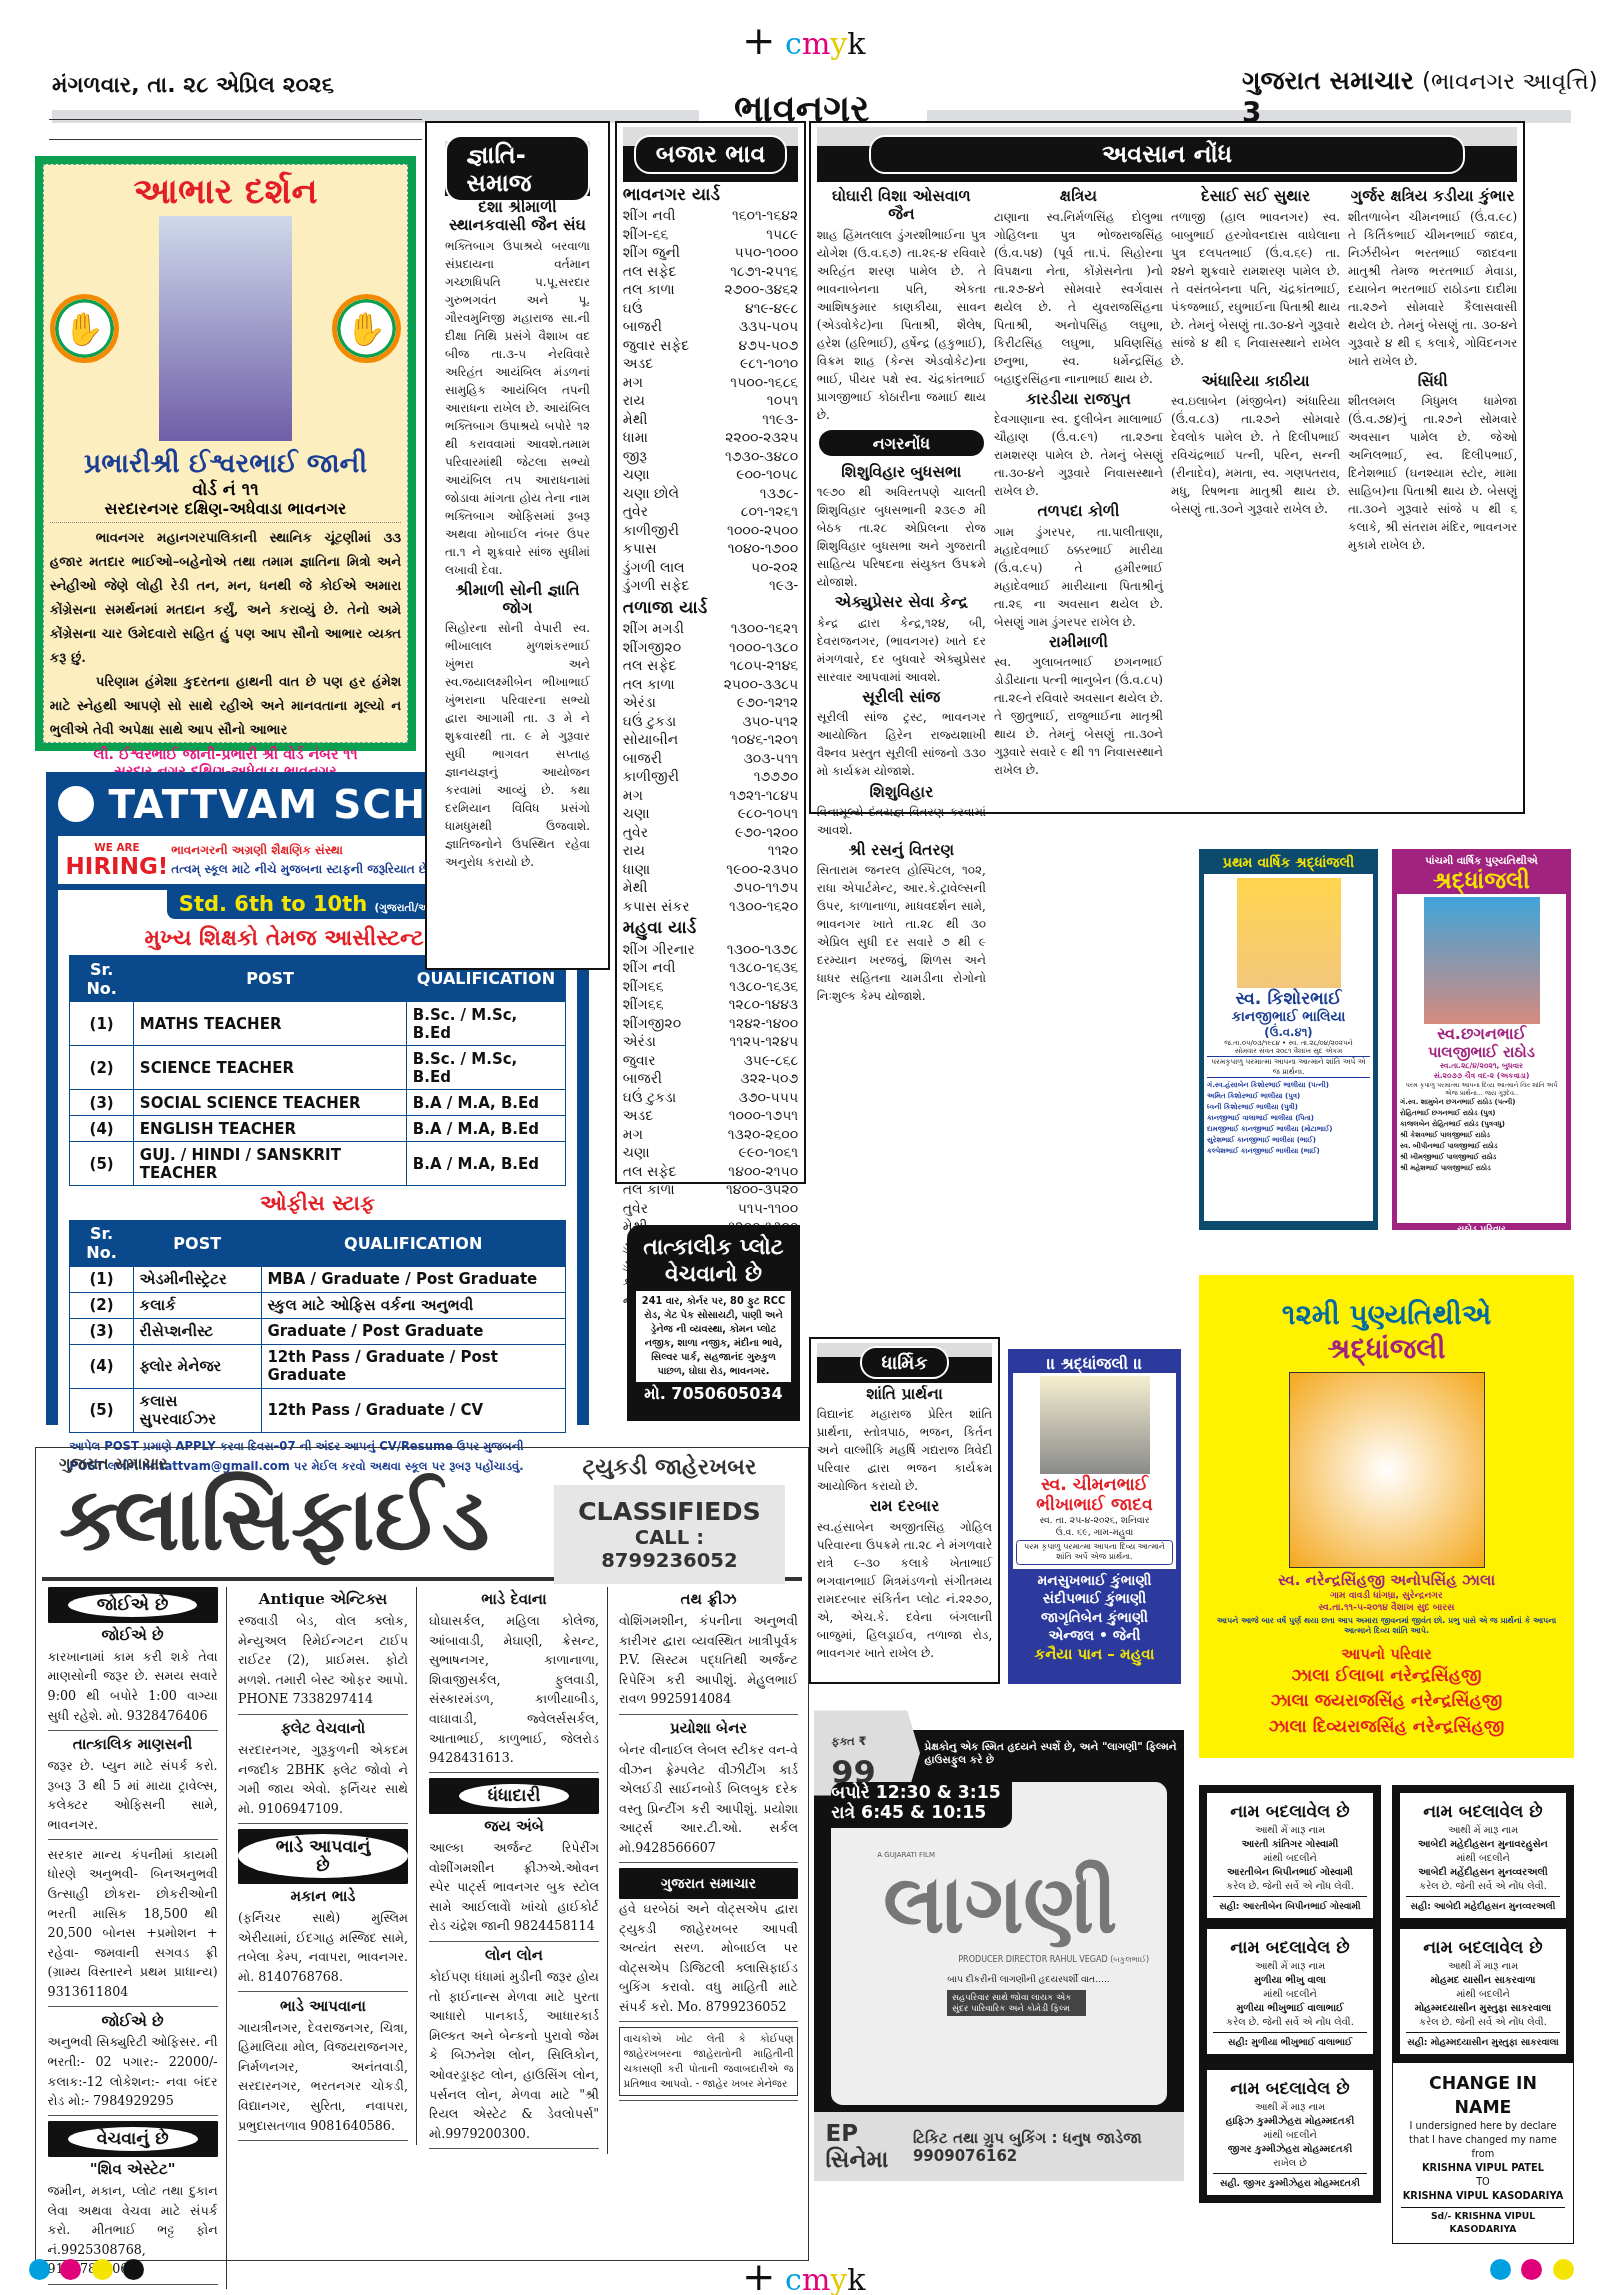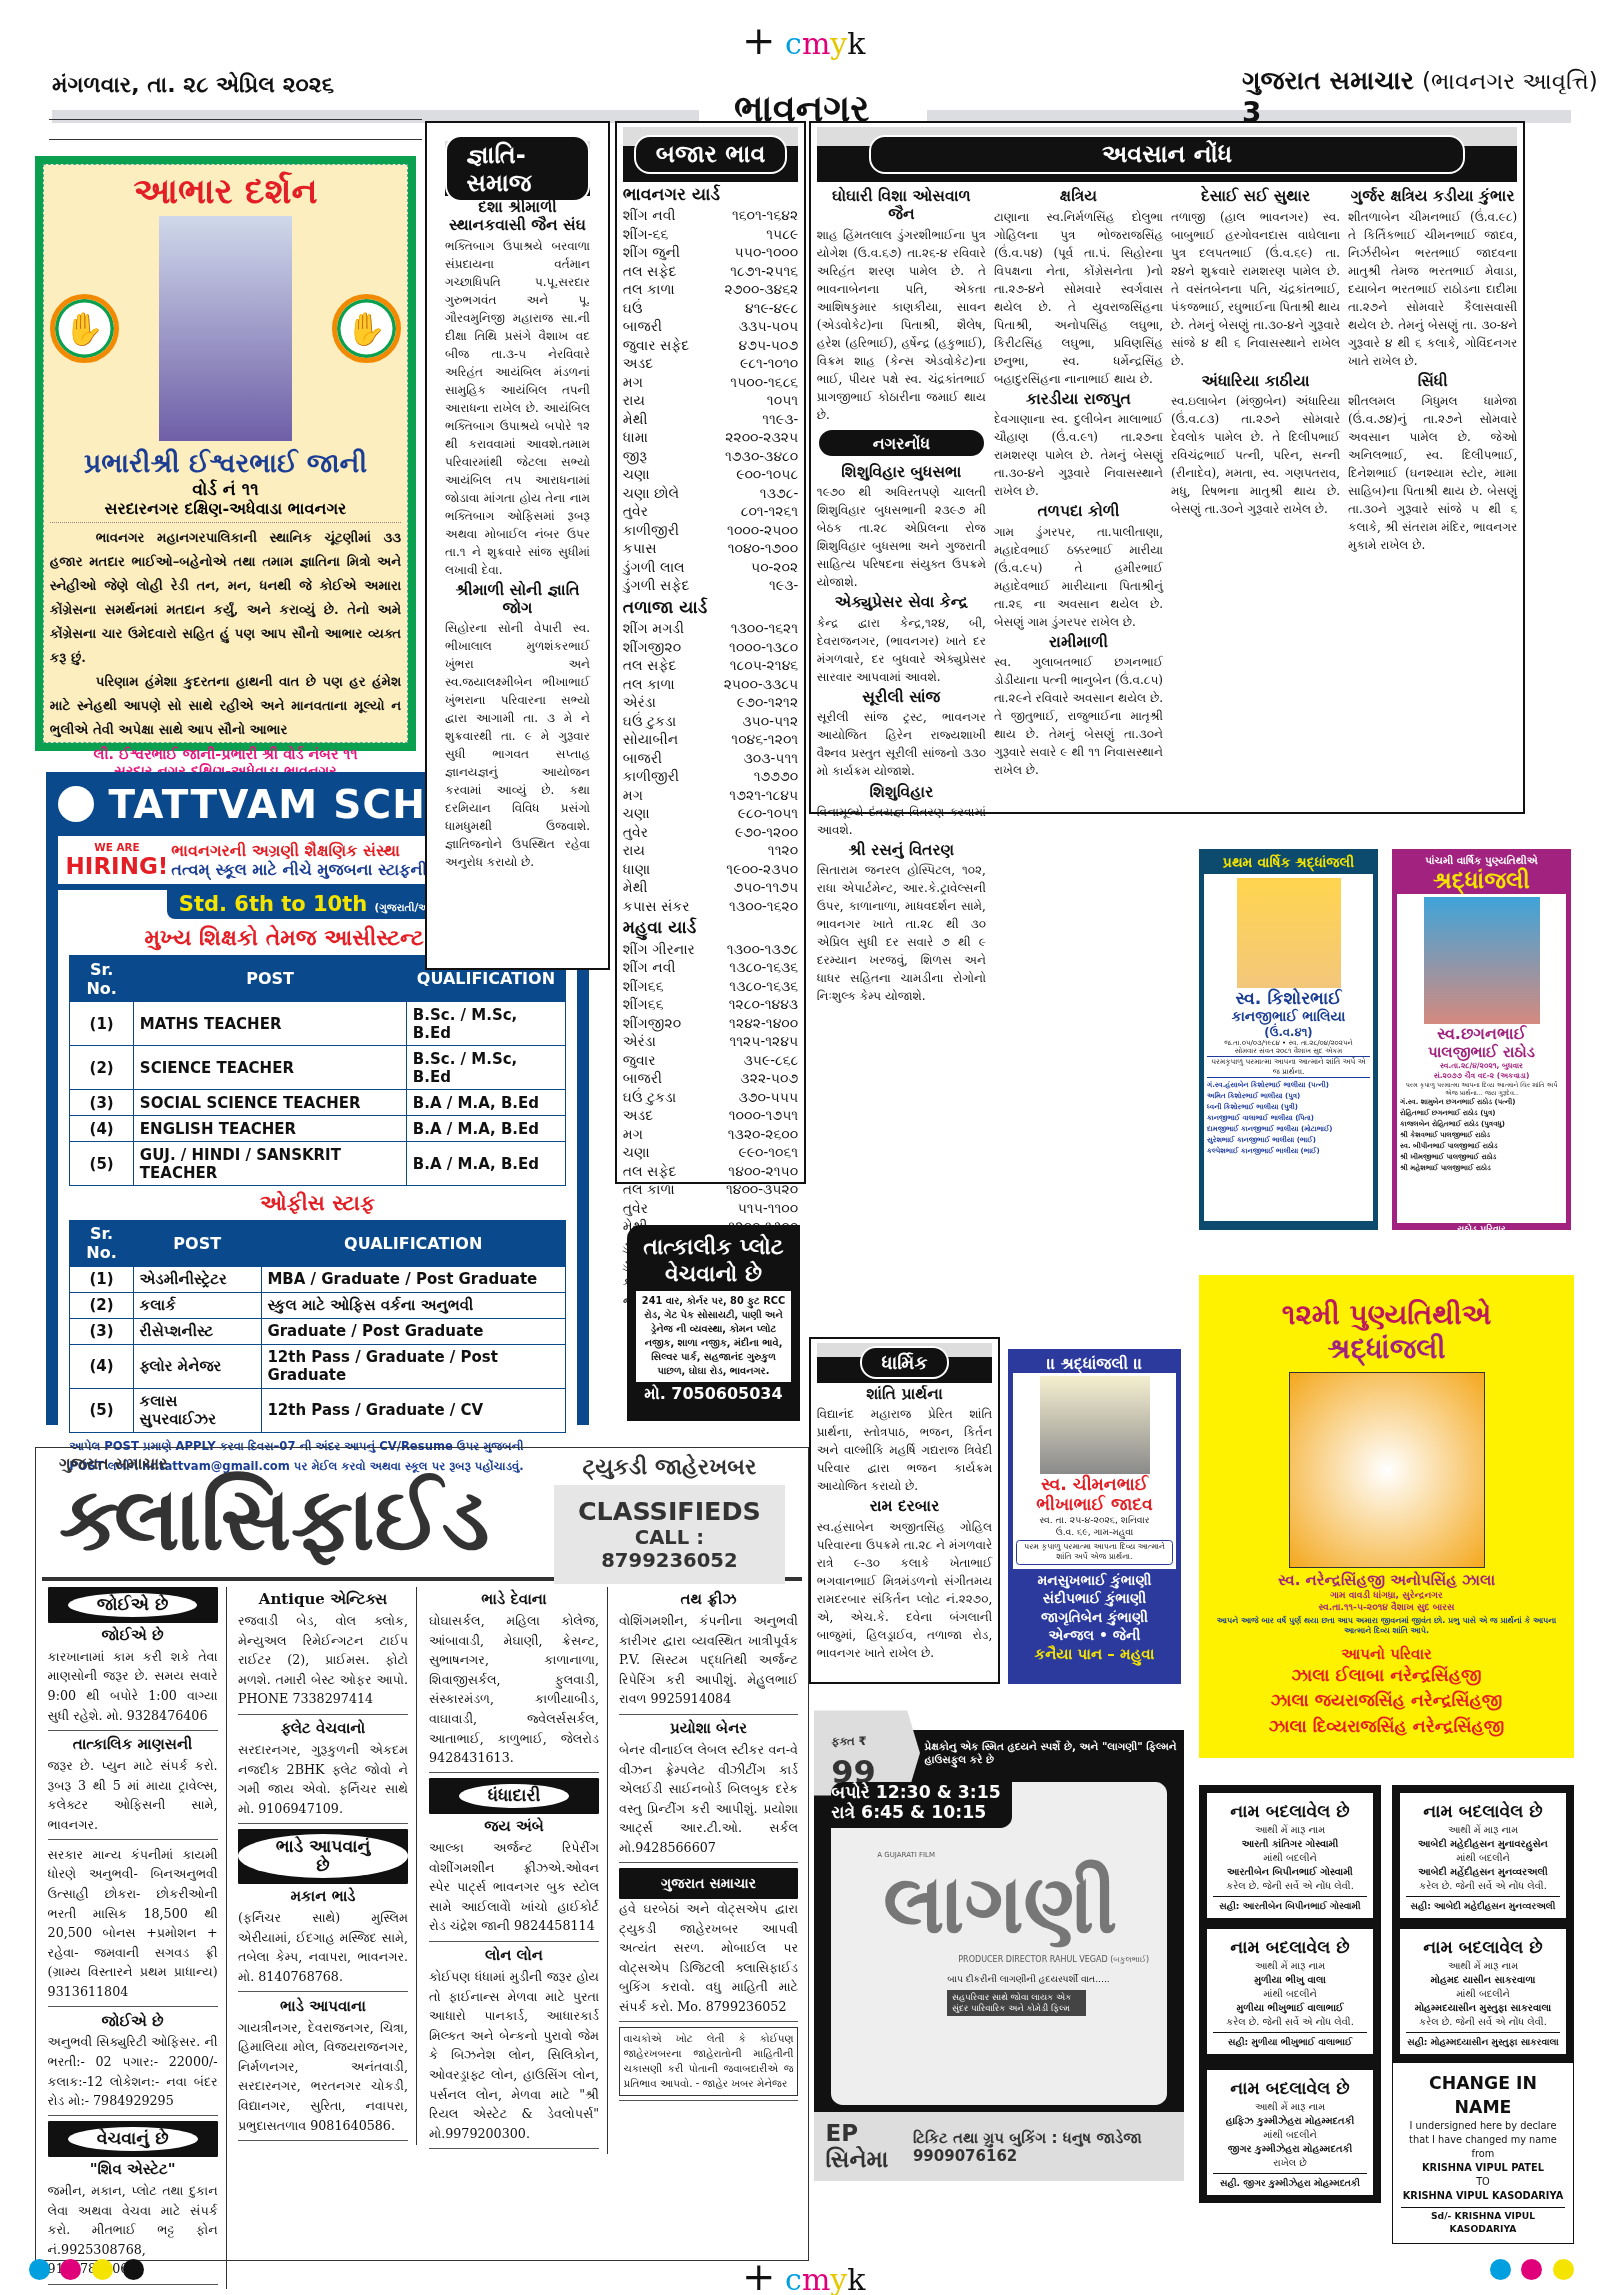--- a/index.html
+++ b/index.html
@@ -84,21 +84,21 @@
 <div class="abs tattvam">
   <div style="display:flex;align-items:center;height:64px;color:#fff">
     <div style="width:36px;height:36px;border-radius:50%;background:#fff;margin-right:15px"></div>
     <div style="font-size:39px;font-weight:bold;letter-spacing:1.2px">TATTVAM SCHOOL</div>
   </div>
   <div style="background:#fff;padding:4.6px 8px;display:flex;align-items:center">
     <div style="color:#e31e24;font-weight:bold;text-align:center;margin-right:3px">
       <div style="font-size:10.4px">WE ARE</div>
       <div style="font-size:23px">HIRING!</div>
     </div>
-    <div style="font-weight:bold;font-size:16px;line-height:19.6px">
+    <div style="font-weight:bold;font-size:12px;line-height:19.6px">
       <div style="color:#e31e24">ભાવનગરની અગ્રણી શૈક્ષણિક સંસ્થા</div>
       <div style="color:#1b3e94">તત્વમ્ સ્કૂલ માટે નીચે મુજબના સ્ટાફની જરૂરિયાત છે</div>
     </div>
   </div>
   <div style="background:#fff;margin-top:5.8px;padding:0 11.6px 8px">
     <div style="background:#0a4a8c;color:#f5e400;font-weight:bold;font-size:21px;padding:2.3px 11.6px;margin-left:98px;border-radius:0 0 0 8px">
       <span>Std. 6th to 10th</span>
       <span style="font-size:10.4px;color:#fff">(ગુજરાતી/અંગ્રેજી માધ્યમ)</span>
     </div>
     <div class="red-t" style="font-size:22px;text-align:center;margin:5.8px 0">મુખ્ય શિક્ષકો તેમજ આસીસ્ટન્ટ શિક્ષકો</div>
@@ -553,21 +553,21 @@
         <div>શ્રી કેશવભાઈ પાલજીભાઈ રાઠોડ</div>
         <div>સ્વ. બીપીનભાઈ પાલજીભાઈ રાઠોડ</div>
         <div>શ્રી ખીમજીભાઈ પાલજીભાઈ રાઠોડ</div>
         <div>શ્રી મહેશભાઈ પાલજીભાઈ રાઠોડ</div>
       </div>
   </div>
   <div style="color:#fff;font-weight:bold;font-size:9.2px">રાઠોડ પરિવાર</div>
 </div>
 
 <div class="abs" style="left:1199px;top:1275px;width:375px;height:370px;background:#fff200;text-align:center;padding:11.6px">
-  <div style="color:#be185d;font-size:28px;font-weight:bold;margin-top:11.6px">૧૨મી પુણ્યતિથીએ</div>
+  <div style="color:#0369a1;font-size:28px;font-weight:bold;margin-top:11.6px">૧૨મી પુણ્યતિથીએ</div>
   <div style="color:#a1237f;font-size:28px;font-weight:bold">શ્રદ્ધાંજલી</div>
   <div class="photo" style="width:196px;height:196px;background:radial-gradient(#fff,#f4a81d);border:1.2px solid #333;margin-top:5.8px"></div>
   <div style="color:#a1237f;font-size:15px;font-weight:bold;margin-top:3.5px">સ્વ. નરેન્દ્રસિંહજી અનોપસિંહ ઝાલા</div>
   <div style="color:#a1237f;font-size:9.2px;font-weight:bold">ગામ વાવડી ધાંગધ્રા, સુરેન્દ્રનગર</div>
   <div style="color:#a1237f;font-size:9.2px;font-weight:bold">સ્વ.તા.૧૧-૫-૨૦૧૪ વૈશાખ સુદ બારસ</div>
   <div style="color:#1b3e94;font-size:8px;font-weight:bold;margin-top:2.3px">આપને આજે બાર વર્ષ પુર્ણ થયા છતા આપ અમારા જીવનમાં જીવંત છો. પ્રભુ પાસે એ જ પ્રાર્થનાં કે આપના આત્માને દિવ્ય શાંતિ આપે.</div>
 </div>
 <div class="abs" style="left:1199px;top:1645px;width:375px;height:113px;background:#fff200;text-align:center">
   <div style="color:#e31e24;font-size:15px;font-weight:bold">આપનો પરિવાર</div>
   <div id="narendra-family" style="color:#e31e24;font-size:17.3px;font-weight:bold;line-height:25.4px">

